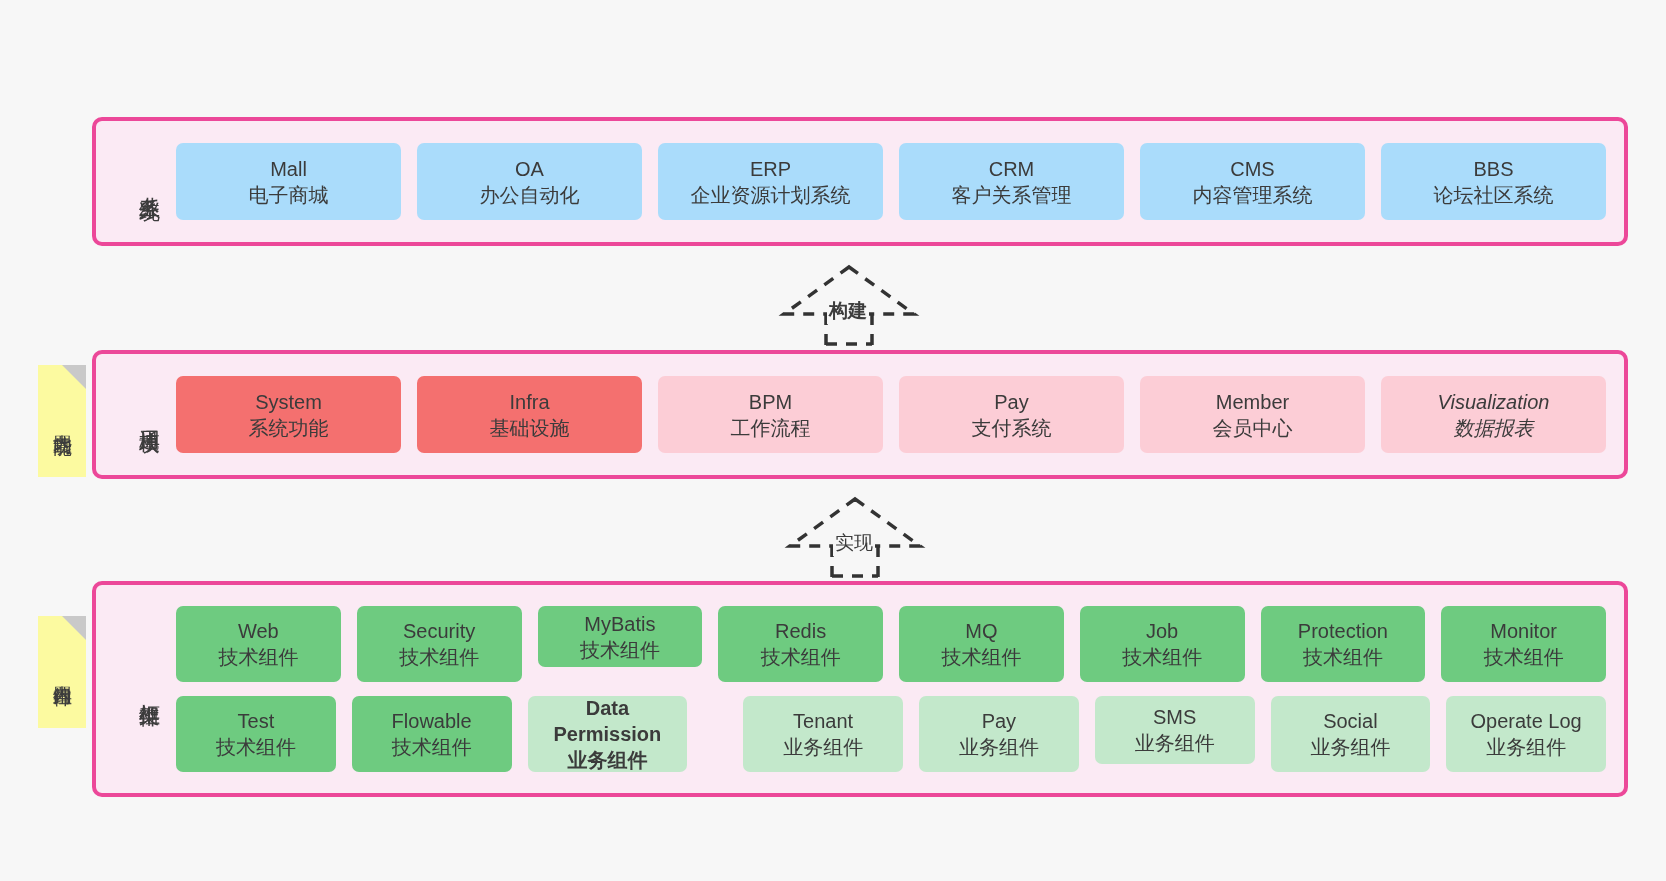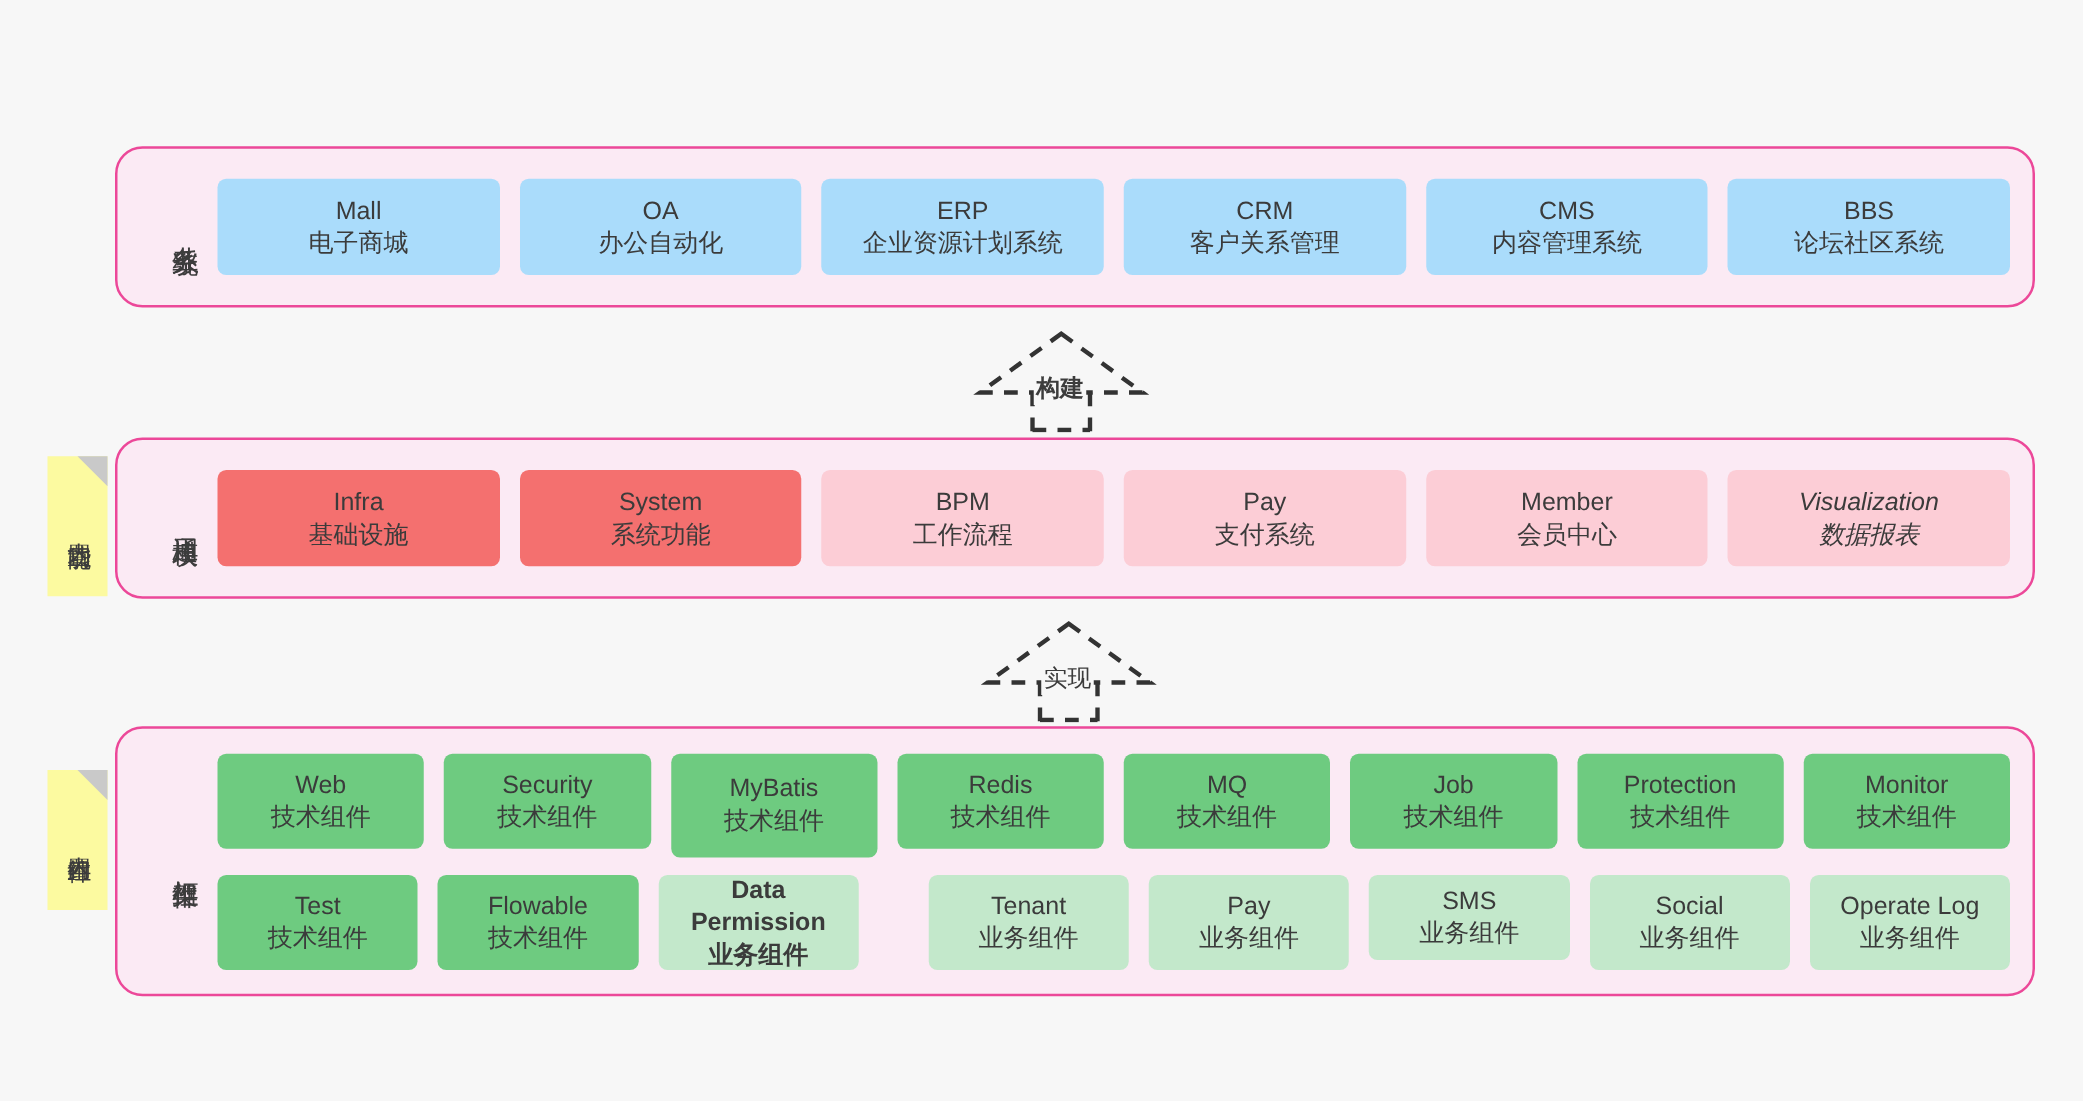--- a/index.html
+++ b/index.html
@@ -20,22 +20,22 @@
     position: absolute;
     left: 0; top: 0;
     width: 1666px;
     height: 881px;
   }
 
   
   .layer {
     position: absolute;
     background: #fbeaf4;
-    border: 2px solid #ec4899;
-    border-radius: 22px;
+    border: 4px solid #ec4899;
+    border-radius: 10px;
     box-sizing: border-box;
     display: flex;
     flex-direction: row;
     align-items: stretch;
     padding-left: 32px;
   }
 
   .layer-title {
     width: 42px;
     flex: 0 0 42px;
@@ -191,27 +191,27 @@
     <span class="fold"></span>
     <span>内置功能</span>
   </div>
 
   <div class="layer" style="left:92px; top:350px; width:1536px; height:129px;">
     <div class="layer-title">通用模块</div>
     <div class="layer-body">
       <div class="box-row">
 
         <div class="box c-red" style="height:77px;">
+          <span class="t-en">System</span>
+          <span class="t-cn">系统功能</span>
+        </div>
+
+        <div class="box c-red" style="height:77px;">
           <span class="t-en">Infra</span>
           <span class="t-cn">基础设施</span>
-        </div>
-
-        <div class="box c-red" style="height:77px;">
-          <span class="t-en">System</span>
-          <span class="t-cn">系统功能</span>
         </div>
 
         <div class="box c-pink" style="height:77px;">
           <span class="t-en">BPM</span>
           <span class="t-cn">工作流程</span>
         </div>
 
         <div class="box c-pink" style="height:77px;">
           <span class="t-en">Pay</span>
           <span class="t-cn">支付系统</span>
@@ -253,21 +253,21 @@
         <div class="box c-green" style="height:76px;">
           <span class="t-en">Web</span>
           <span class="t-cn">技术组件</span>
         </div>
 
         <div class="box c-green" style="height:76px;">
           <span class="t-en">Security</span>
           <span class="t-cn">技术组件</span>
         </div>
 
-        <div class="box c-green" style="height:83px;text-align:right;">
+        <div class="box c-green" style="height:61px;text-align:right;">
           <span class="t-en">MyBatis</span>
           <span class="t-cn">技术组件</span>
         </div>
 
         <div class="box c-green" style="height:76px;">
           <span class="t-en">Redis</span>
           <span class="t-cn">技术组件</span>
         </div>
 
         <div class="box c-green" style="height:76px;">

